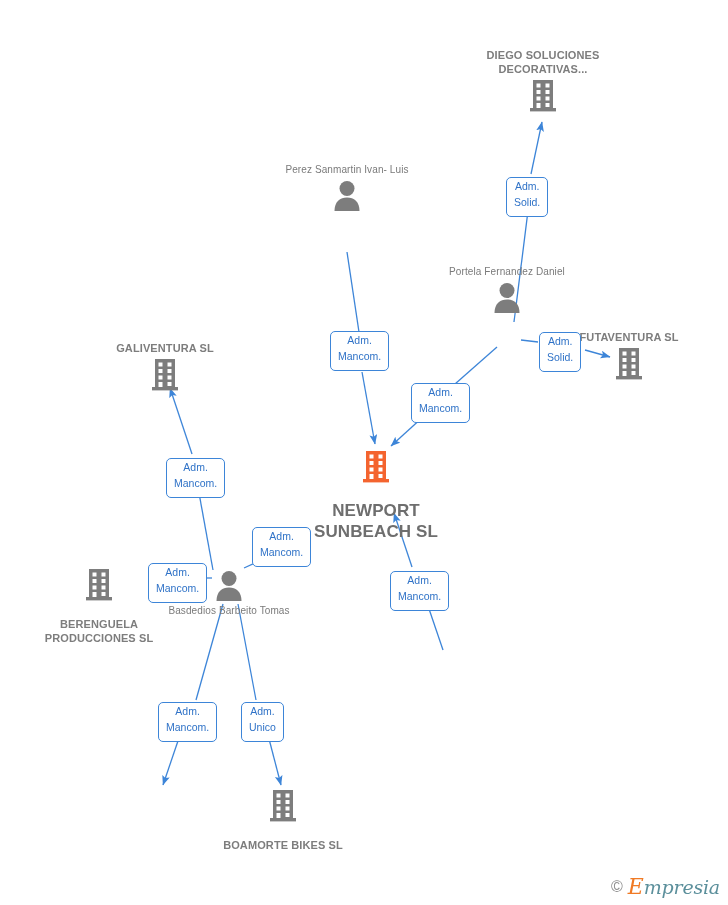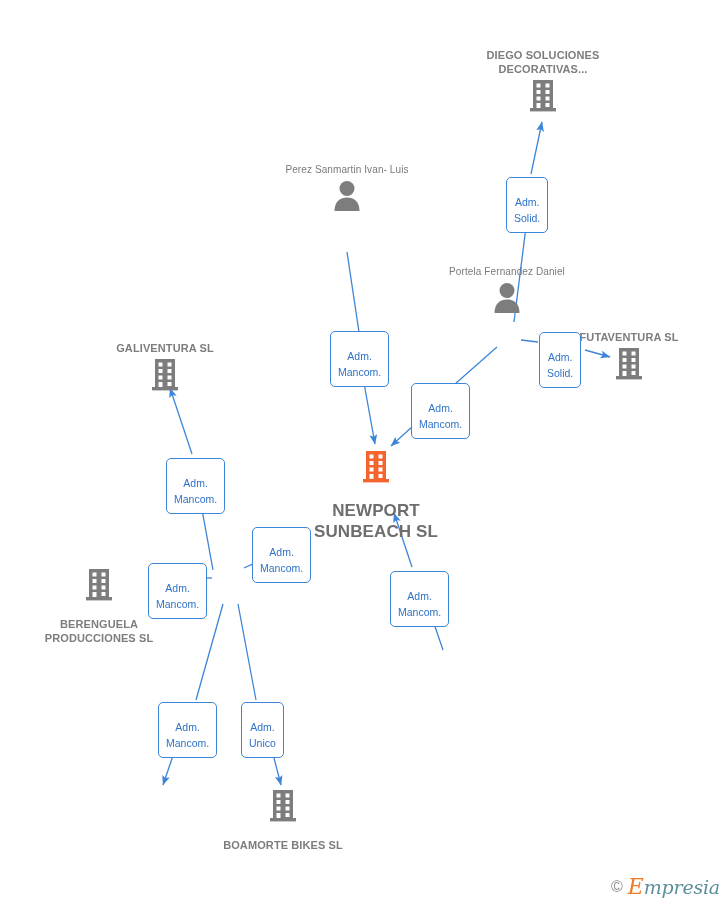--- a/index.html
+++ b/index.html
@@ -63,21 +63,21 @@
   
   .edge-label {
     position: absolute;
     background: #ffffff;
     border: 1.3px solid #3d85d8;
     border-radius: 5px;
     color: #2f72c7;
     font-size: 10.5px;
     line-height: 1.55;
     text-align: center;
-    padding: 16px 7px 5px 7px;
+    padding: 0 7px 5px 7px;
     white-space: nowrap;
     z-index: 5;
   }
   .edge-label .l1, .edge-label .l2 { display: block; }
 
   
   #watermark {
     position: absolute;
     right: 8px;
     bottom: 6px;
@@ -269,20 +269,29 @@
           <rect x="9.5" y="17.5" width="4" height="4"></rect>
             <rect x="18.5" y="17.5" width="4" height="4"></rect>
           <rect x="9.5" y="24" width="4" height="5"></rect>
             <rect x="18.5" y="24" width="4" height="4"></rect>
         </g>
       </svg>
     </span>
     <span class="node-label">BERENGUELA PRODUCCIONES SL</span>
   </div>
 
+  <div class="node person label-below" style="left:229px; top:569px;">
+    <span class="icon-wrap">
+      <svg width="32" height="34" viewBox="0 0 32 34">
+        <circle cx="16" cy="9.5" r="7.5" fill="#7D7D7D"></circle>
+        <path d="M3.5 32 C3.5 22.5 9 18.5 16 18.5 C23 18.5 28.5 22.5 28.5 32 Z" fill="#7D7D7D"></path>
+      </svg>
+    </span>
+    <span class="node-label">Basdedios Barbeito Tomas</span>
+  </div>
 
 
 
   <div class="node company label-below" style="left:283px; top:789px;">
     <span class="icon-wrap">
       <svg width="32" height="34" viewBox="0 0 32 34">
         <g fill="#7D7D7D">
           <rect x="6" y="1" width="20" height="28"></rect>
           <rect x="3" y="29" width="26" height="3.4"></rect>
         </g>

